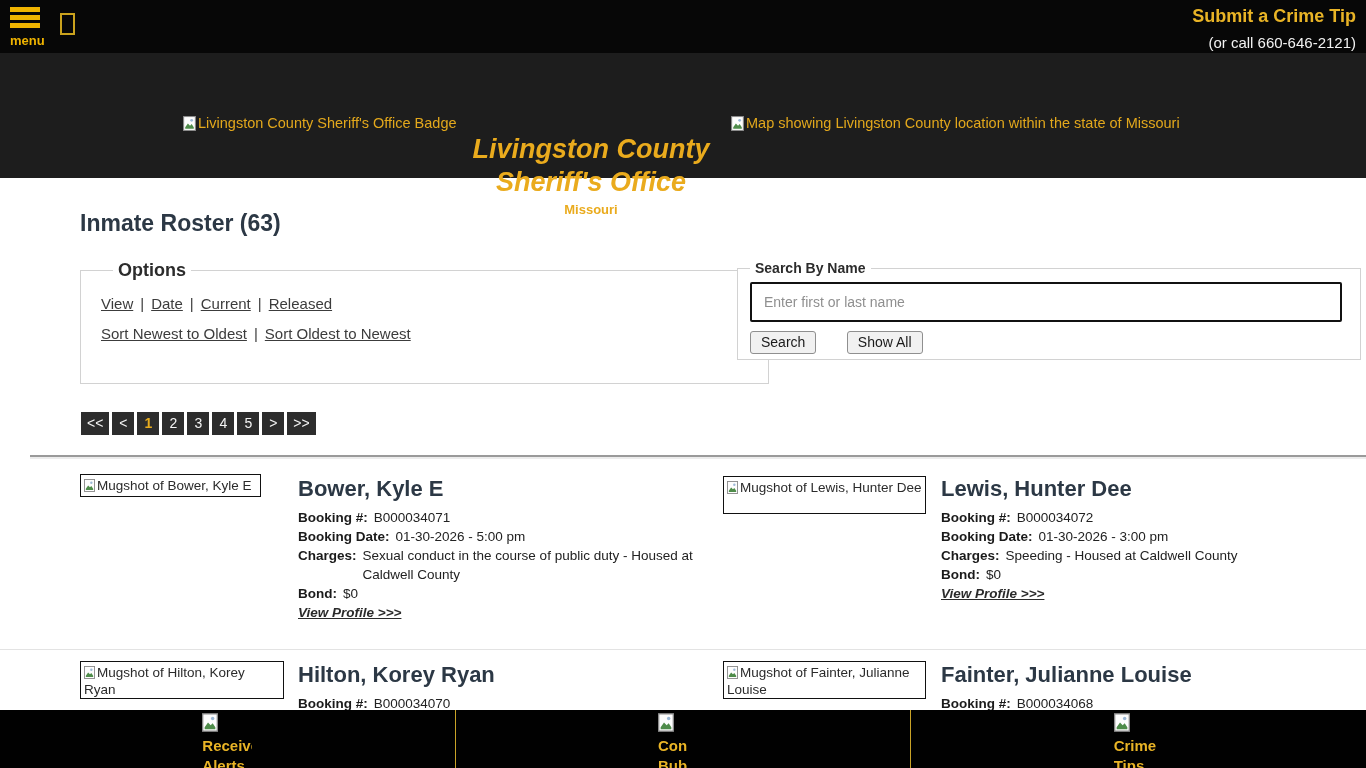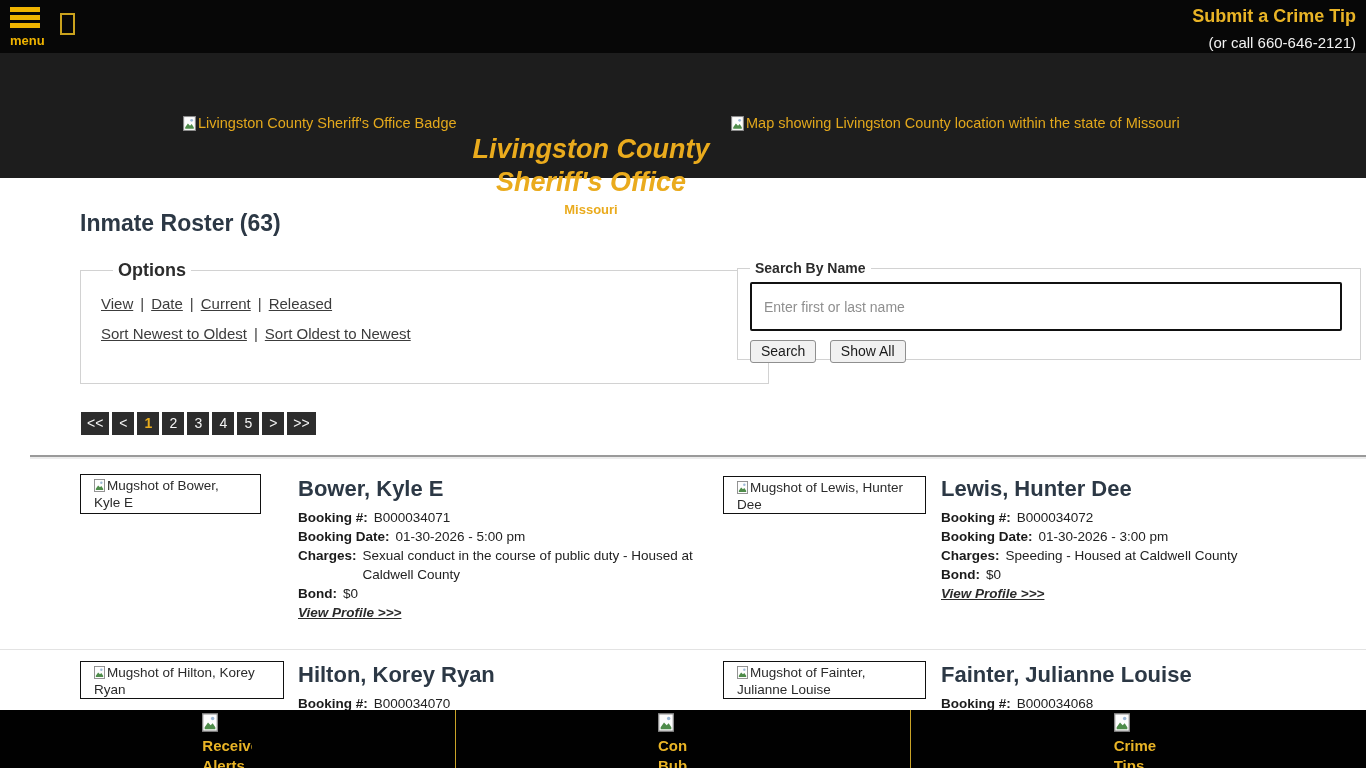--- a/index.html
+++ b/index.html
@@ -38,47 +38,47 @@
   legend { padding:0 5px; margin-left:12px; font-weight:bold; color:#2c2c2c; }
   .options-box { left:80px; top:260px; width:689px; height:124px; padding:14px 20px 0; }
   .options-box legend { font-size:18px; }
   .opt-row { font-size:15px; color:#3c3c3c; margin-bottom:13px; }
   .opt-row a { color:#3c3c3c; text-decoration:underline; cursor:pointer; }
   .opt-sep { margin:0 7px; }
 
   .search-box { left:737px; top:260px; width:624px; height:100px; padding:6px 12px 0; }
   .search-box legend { font-size:14px; margin-left:0; }
   .name-input {
-    width:592px; height:49px; border:2px solid #111; border-radius:2px;
+    width:592px; height:40px; border:2px solid #111; border-radius:2px;
     font-size:14px; padding:0 12px; color:#0f172a; font-family:"Liberation Sans",sans-serif;
   }
   .name-input::placeholder { color:#8f8f8f; }
   .btn-row { margin-top:9px; }
   .btn {
     font-family:"Liberation Sans",sans-serif; font-size:14px; color:#1a1a1a;
     background:#f1f1f1; border:1px solid #8f8f8f; border-radius:3px;
-    padding:2px 10px 3px; margin-right:9px; cursor:pointer;
+    padding:2px 10px 3px; margin-right:26px; cursor:pointer;
   }
 
   
   .pagination { left:81px; top:412px; display:flex; gap:3px; }
   .pg-btn {
     min-width:22px; height:23px; background:#2d2d2d; color:#f5f5f5;
     border:none; font-size:14px; font-family:"Liberation Sans",sans-serif;
     padding:0 6px; cursor:pointer; line-height:23px; text-align:center;
   }
   .pg-btn.current { color:#e8ac1e; font-weight:bold; }
 
   .hr1 { left:30px; top:455px; width:1336px; height:2px; background:#9a9a9a; box-shadow:0 2px 0 #ececec; }
   .hr2 { left:0px; top:649px; width:1366px; height:1px; background:#e3e3e3; }
 
   
   .mugshot {
     position:absolute; border:1px solid #111; background:#fff; color:#2b2b2b;
-    font-size:13.5px; line-height:17px; padding:2px 13px; overflow:hidden; cursor:pointer;
+    font-size:13.5px; line-height:17px; padding:2px 3px; overflow:hidden; cursor:pointer;
   }
   .mugshot .bimg { vertical-align:-2px; margin-right:2px; }
   .info { position:absolute; }
   .inmate-name { font-size:22px; font-weight:bold; color:#2c3845; margin-bottom:6px; }
   .detail { display:flex; font-size:13.5px; line-height:19px; color:#222; }
   .detail b { color:#1a1a1a; margin-right:6px; white-space:nowrap; }
   .detail .val { max-width:335px; }
   .view-profile {
     display:inline-block; margin-top:0px; font-size:13.5px; font-weight:bold; font-style:italic;
     text-decoration:underline; color:#2b2b2b; line-height:19px; cursor:pointer;

